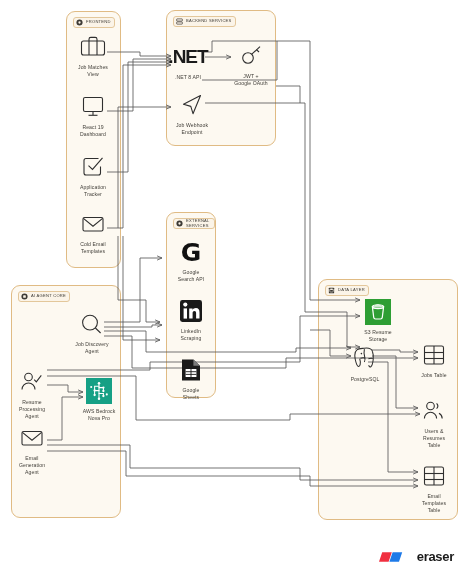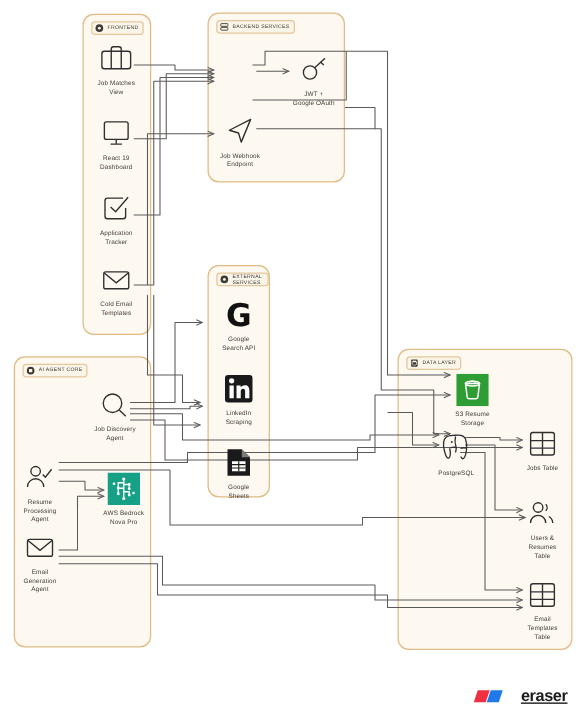--- a/index.html
+++ b/index.html
@@ -79,21 +79,20 @@
     text-align: center;
     letter-spacing: 0.1px;
   }
   .brand {
     position: absolute;
     right: 8px;
     bottom: 10px;
     display: flex;
     align-items: center;
     gap: 12px;
-    text-decoration: underline;
   }
   .brand .bmark { display: block; }
   .brand .btext {
     font-size: 13px;
     font-weight: bold;
     color: #1b1b1b;
     letter-spacing: -0.3px;
     line-height: 1;
   }
 </style>
@@ -248,20 +247,26 @@
     <div class="glyph">
       <svg width="26" height="24" viewBox="0 0 26 24">
         <rect x="3" y="5.5" width="20" height="13.5" rx="1.5" fill="none" stroke="#2f2f2f" stroke-width="1.1"></rect>
         <path d="M3.4 6.4L13 14.2 22.6 6.4" fill="none" stroke="#2f2f2f" stroke-width="1.1"></path>
       </svg>
     </div>
     <div class="label" style="white-space:pre-line;">Cold Email
 Templates</div>
   </div>
 
+  <div class="node" style="left:188px; top:42px;">
+    <div class="glyph" style="width:44px;">
+      <span style="font-size:19px; font-weight:bold; color:#1b1b1b; letter-spacing:-1px; line-height:1;">.NET</span>
+    </div>
+    <div class="label" style="white-space:pre-line; margin-top:4px;">.NET 8 API</div>
+  </div>
 
   <div class="node" style="left:251px; top:42px;">
     <div class="glyph">
       <svg width="26" height="24" viewBox="0 0 26 24">
         <circle cx="10" cy="14" r="5.3" fill="none" stroke="#2f2f2f" stroke-width="1.1"></circle>
         <line x1="13.8" y1="10.2" x2="22" y2="2.6" stroke="#2f2f2f" stroke-width="1.1"></line>
         <line x1="18.4" y1="5.6" x2="21" y2="8" stroke="#2f2f2f" stroke-width="1.1"></line>
       </svg>
     </div>
     <div class="label" style="white-space:pre-line;">JWT +

